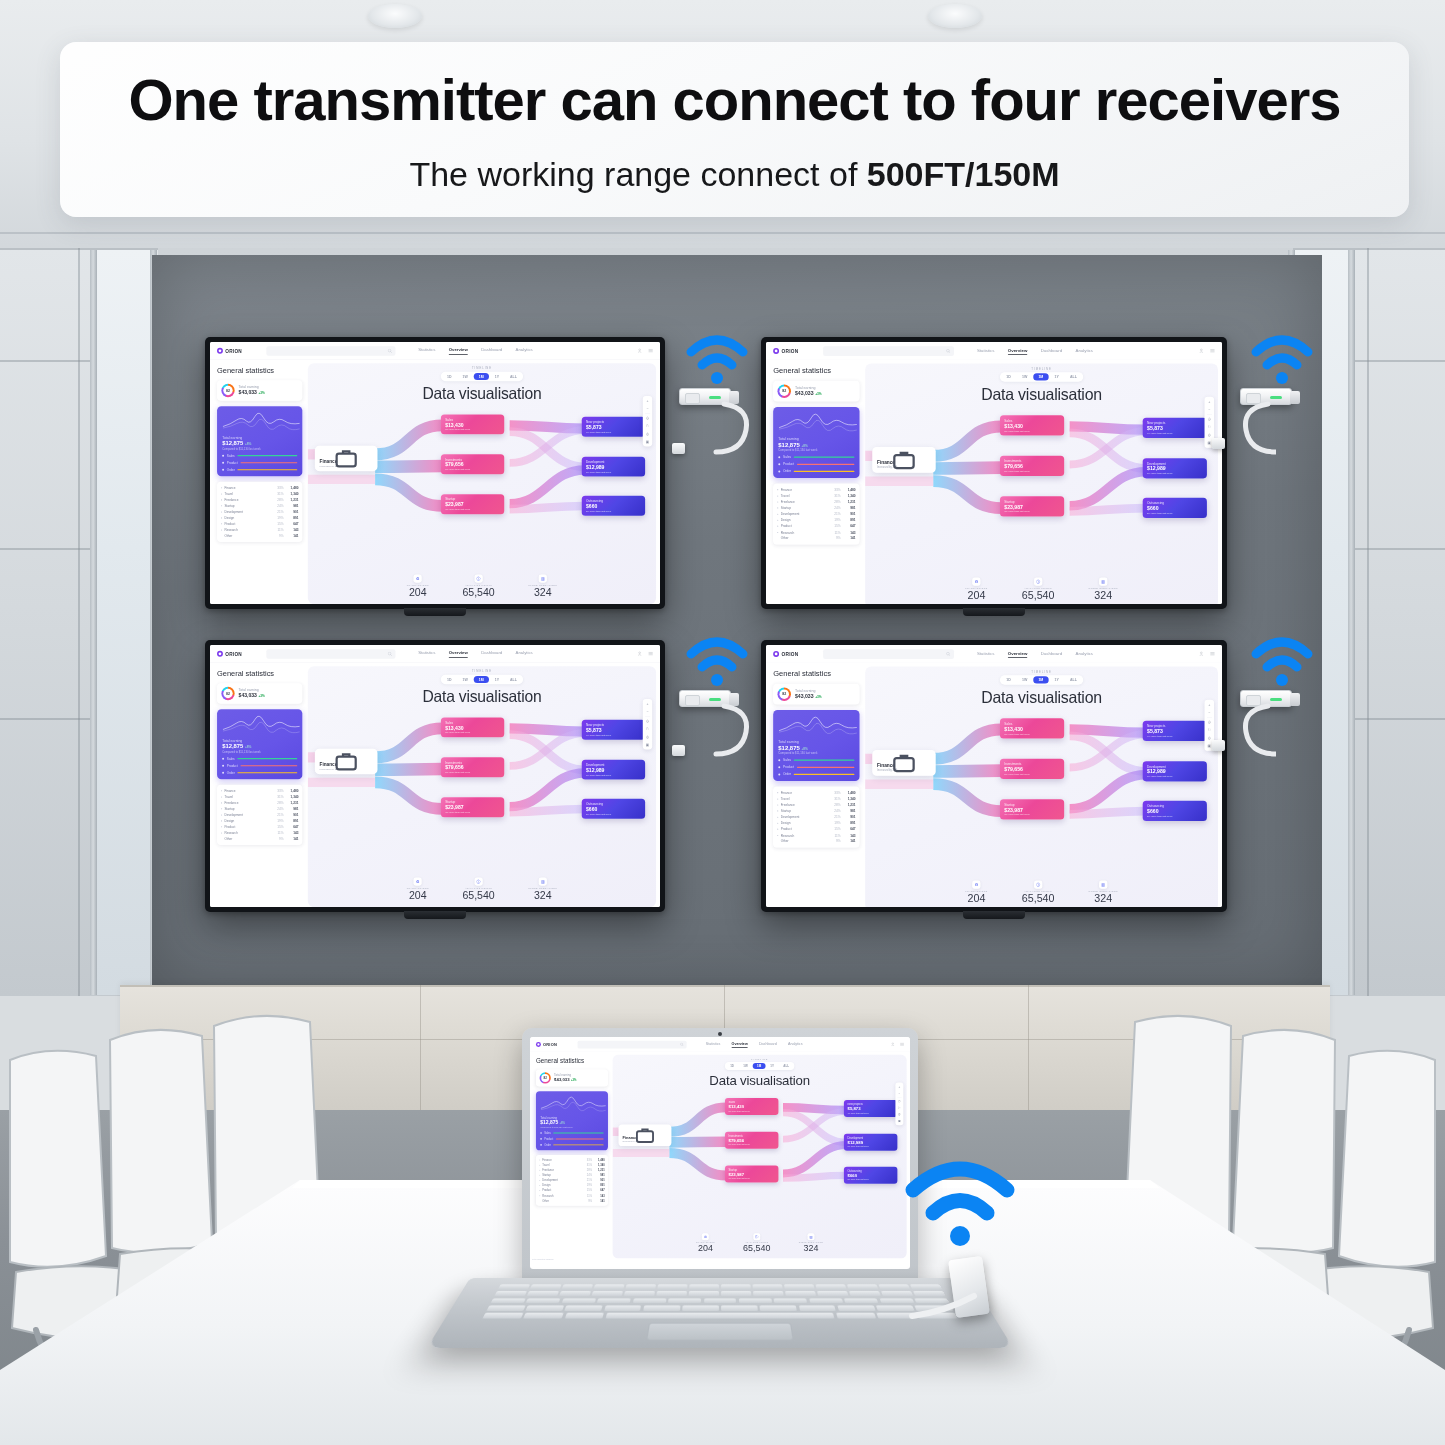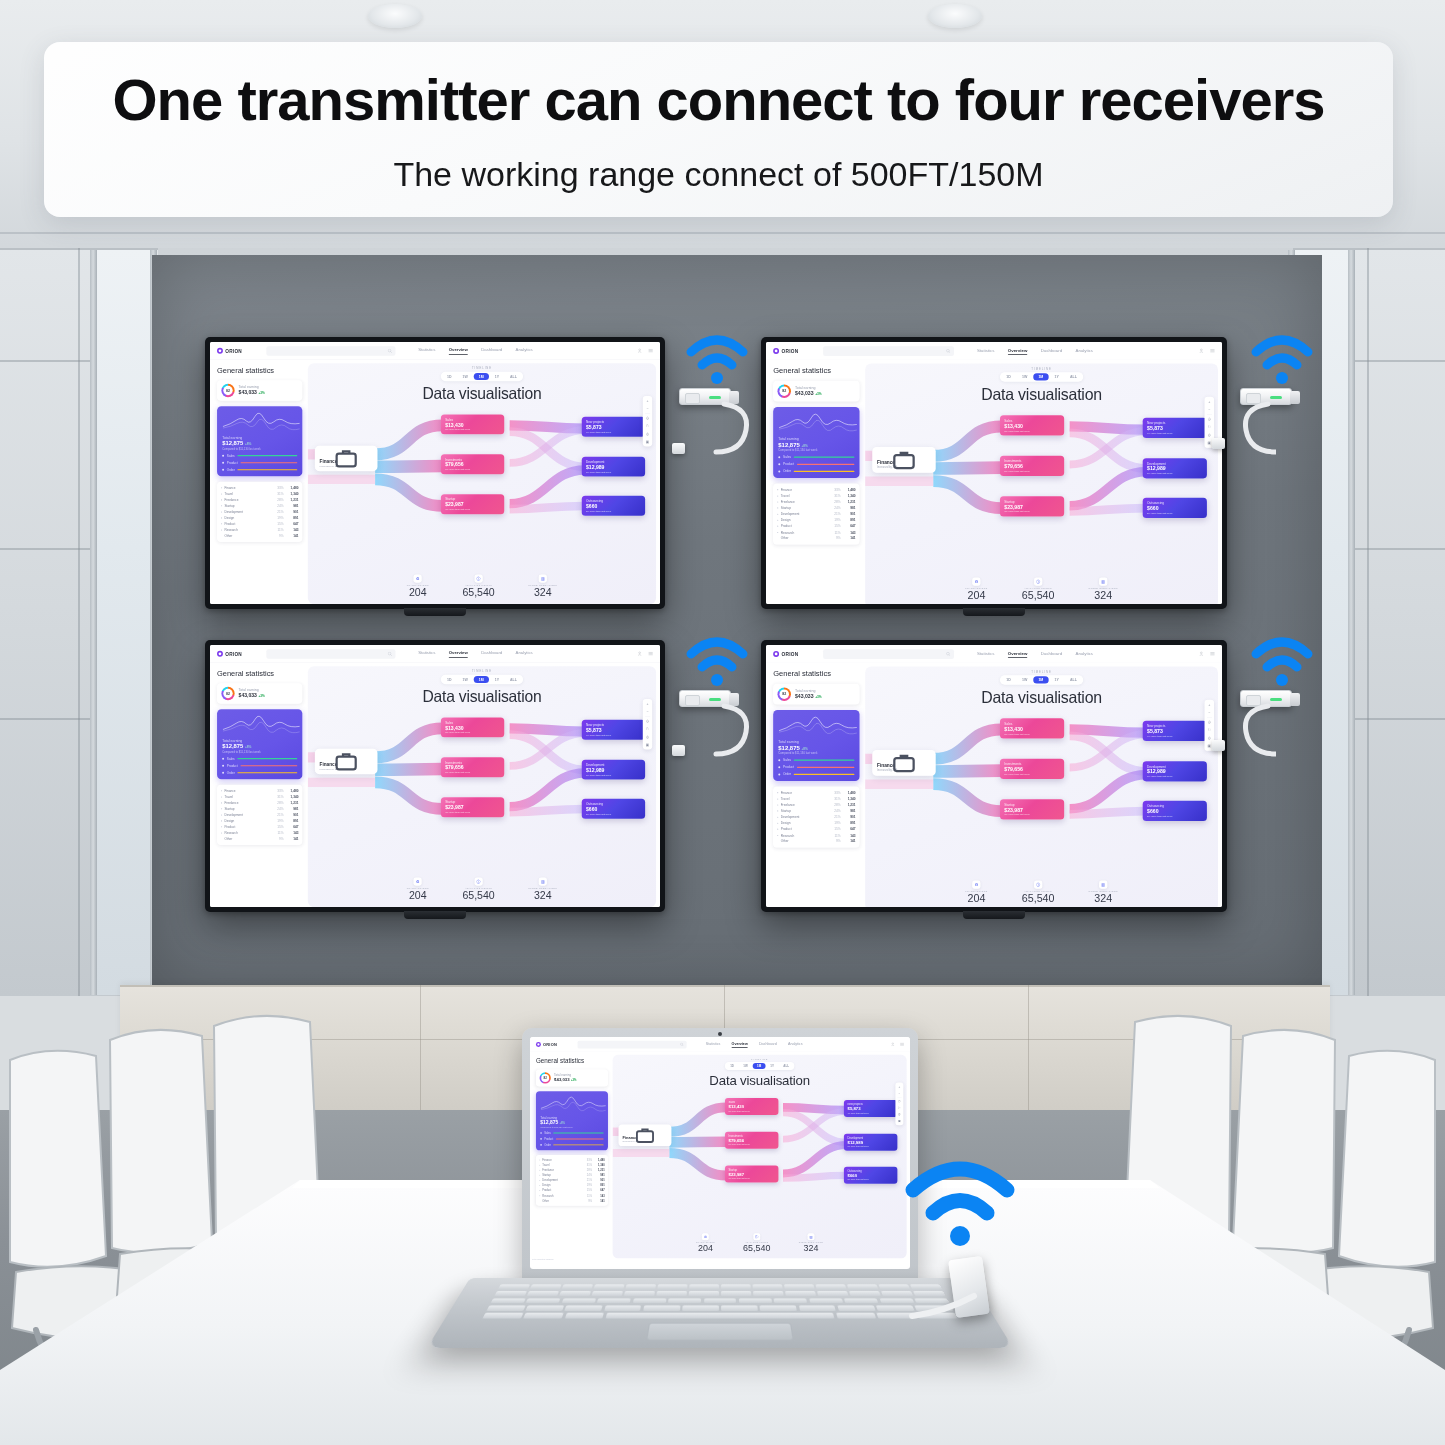--- a/index.html
+++ b/index.html
@@ -306,33 +306,33 @@
   .trackpad {
     position:absolute; left:50%; transform:translateX(-50%); top:58px;
     width:128px; height:20px; background:linear-gradient(180deg,#cfd4d9,#bcc2c7);
     border-radius:3px; border:1px solid #b3b9bf;
   }
 
   .watermark { position:absolute; left:7px; bottom:4px; font-size:5px; color:#c8ccd8; }
 
   
   #banner {
-    position:absolute; left:44px; top:42px; width:1349px; height:175px;
+    position:absolute; left:60px; top:42px; width:1349px; height:175px;
     background:linear-gradient(150deg,rgba(255,255,255,.97) 0%,rgba(250,251,252,.95) 45%,rgba(240,242,244,.93) 100%);
     border-radius:16px;
     box-shadow:0 7px 26px rgba(80,90,100,.16);
     display:flex; flex-direction:column; align-items:center; justify-content:center;
     gap:22px;
   }
   .b-title {
     font-size:58px; font-weight:700; color:#0e0e10; letter-spacing:-1px;
     font-family:"Liberation Sans", sans-serif;
   }
   .b-sub { font-size:34px; color:#17181a; font-weight:400; }
-  .b-sub b { font-weight:400; }
+  .b-sub b { font-weight:700; }
 </style>
 </head>
 <body>
 
 <div id="scene">
 
   <div class="ceiling"></div>
   <div class="ceil-light" style="left:368px;top:4px;"></div>
   <div class="ceil-light" style="left:928px;top:4px;"></div>
   <div class="ceil-seam" style="left:0;top:232px;width:1445px;"></div>

